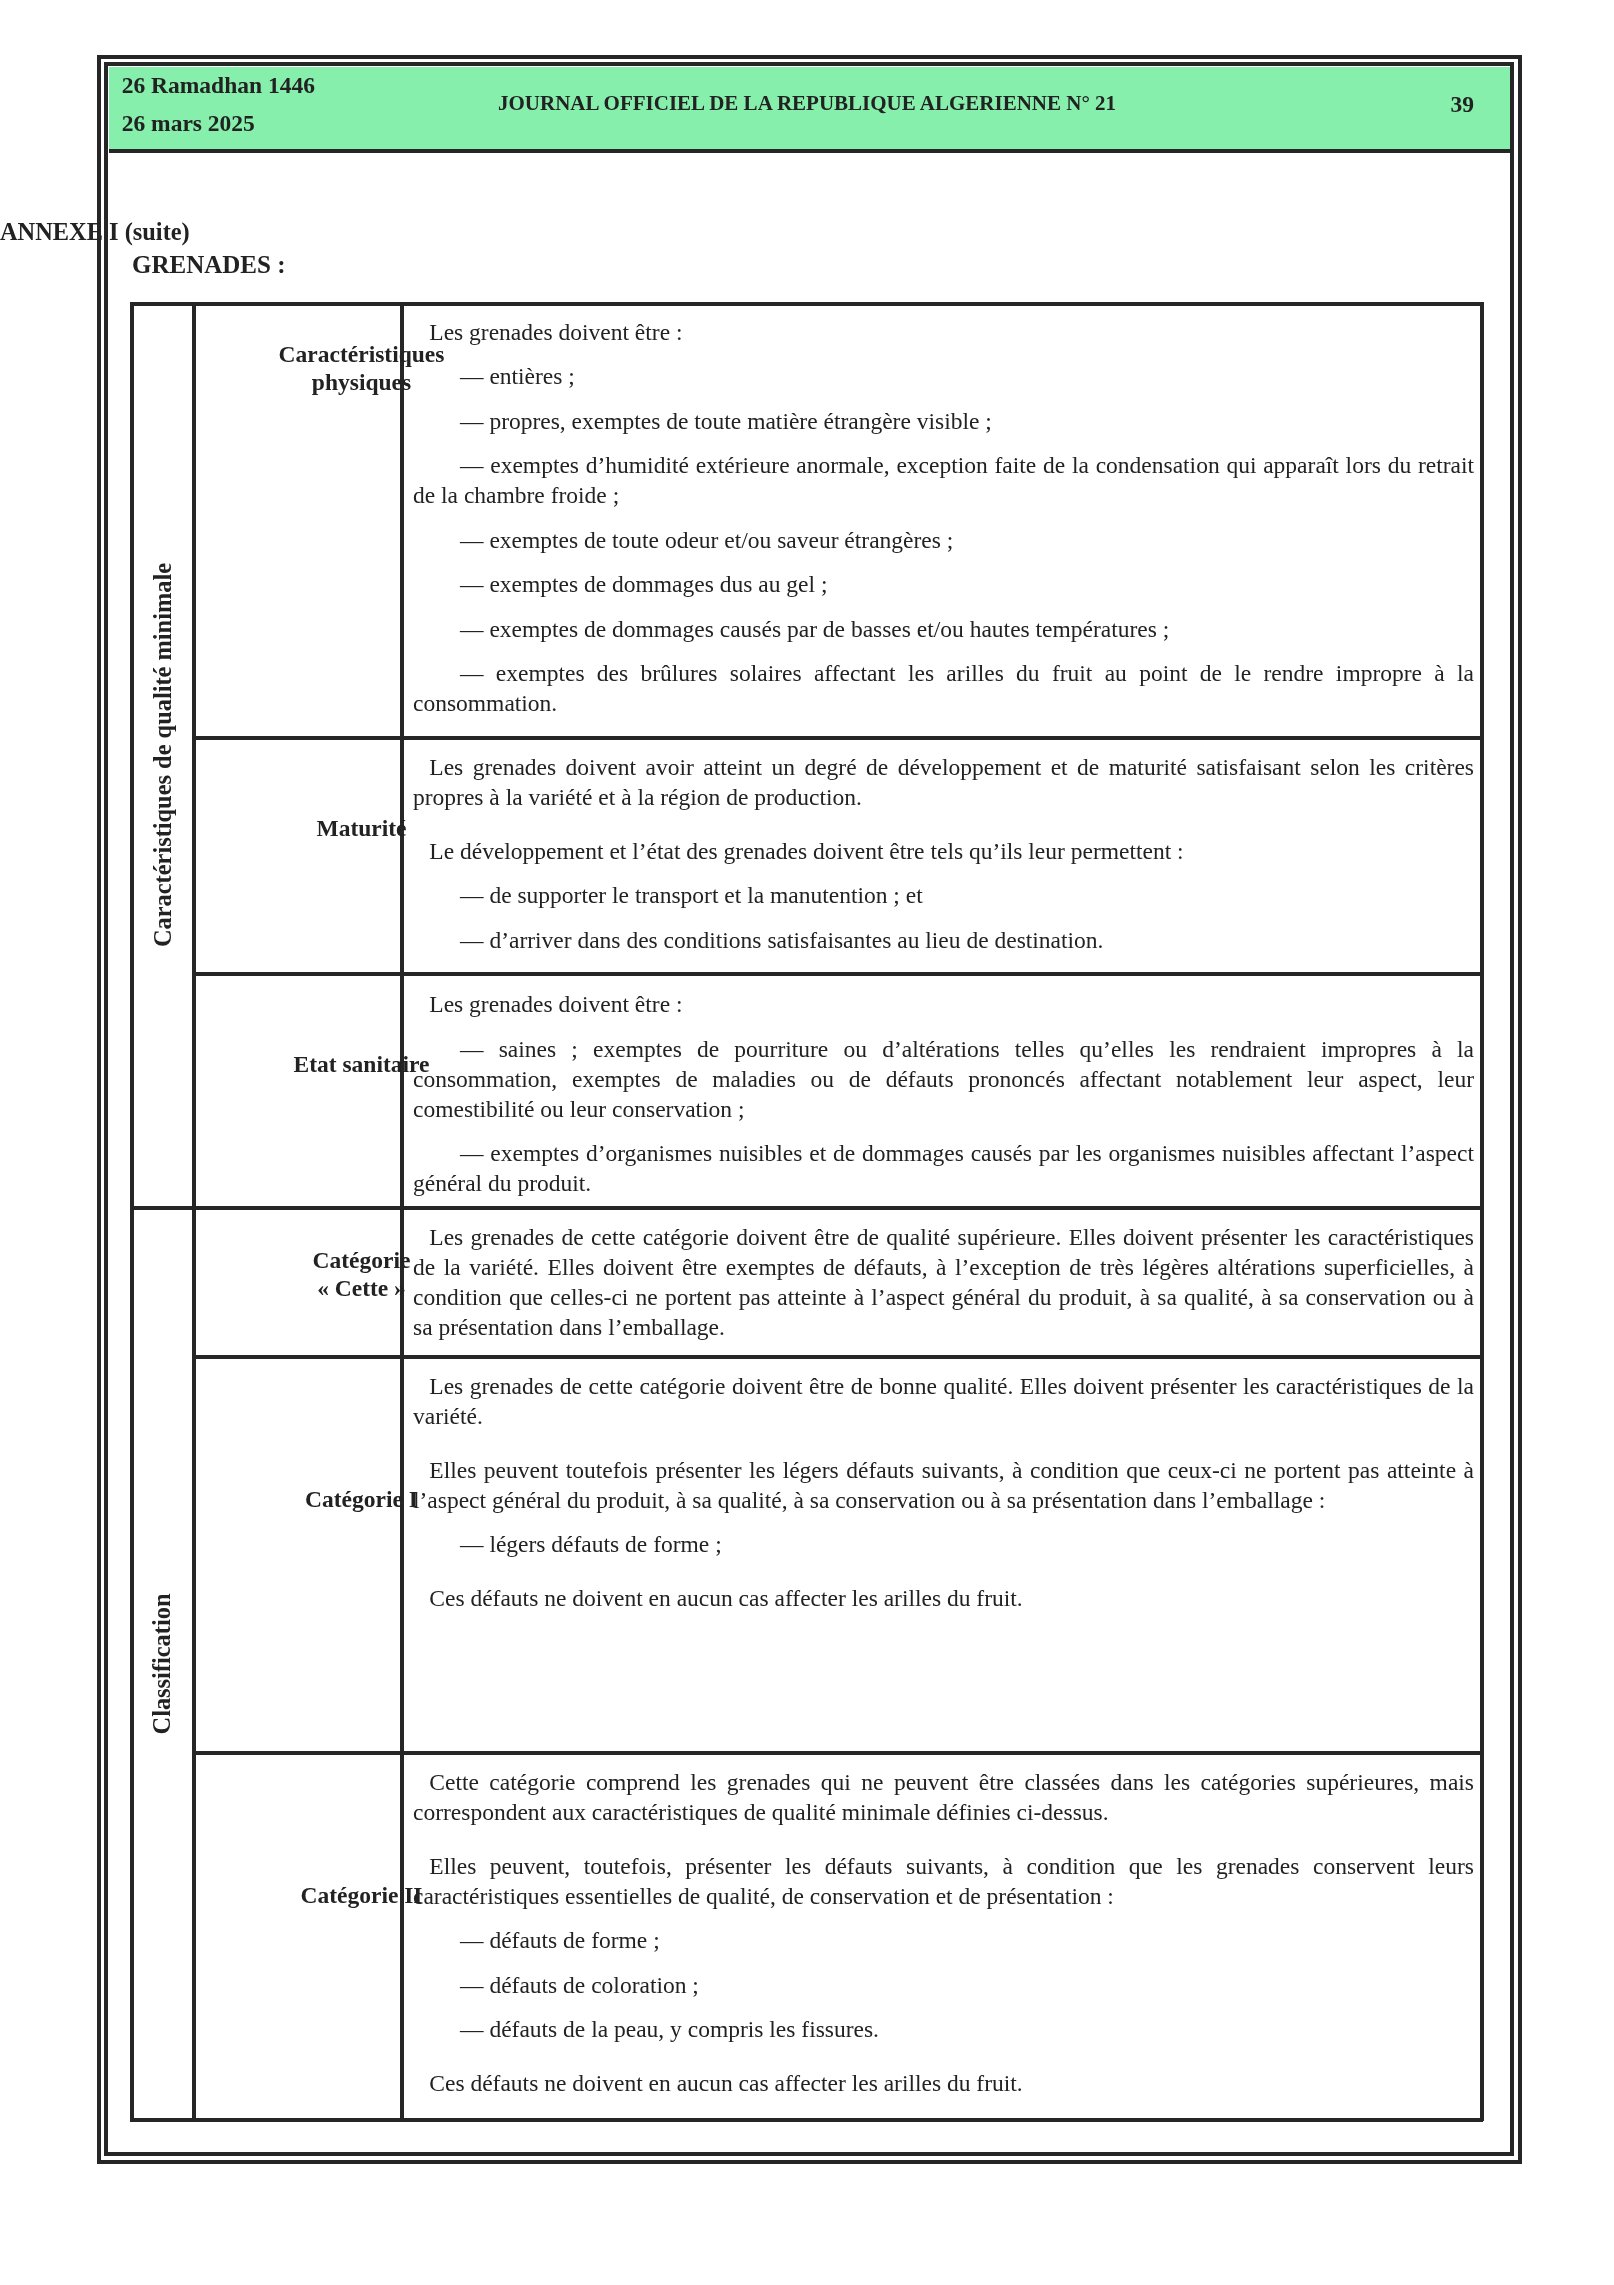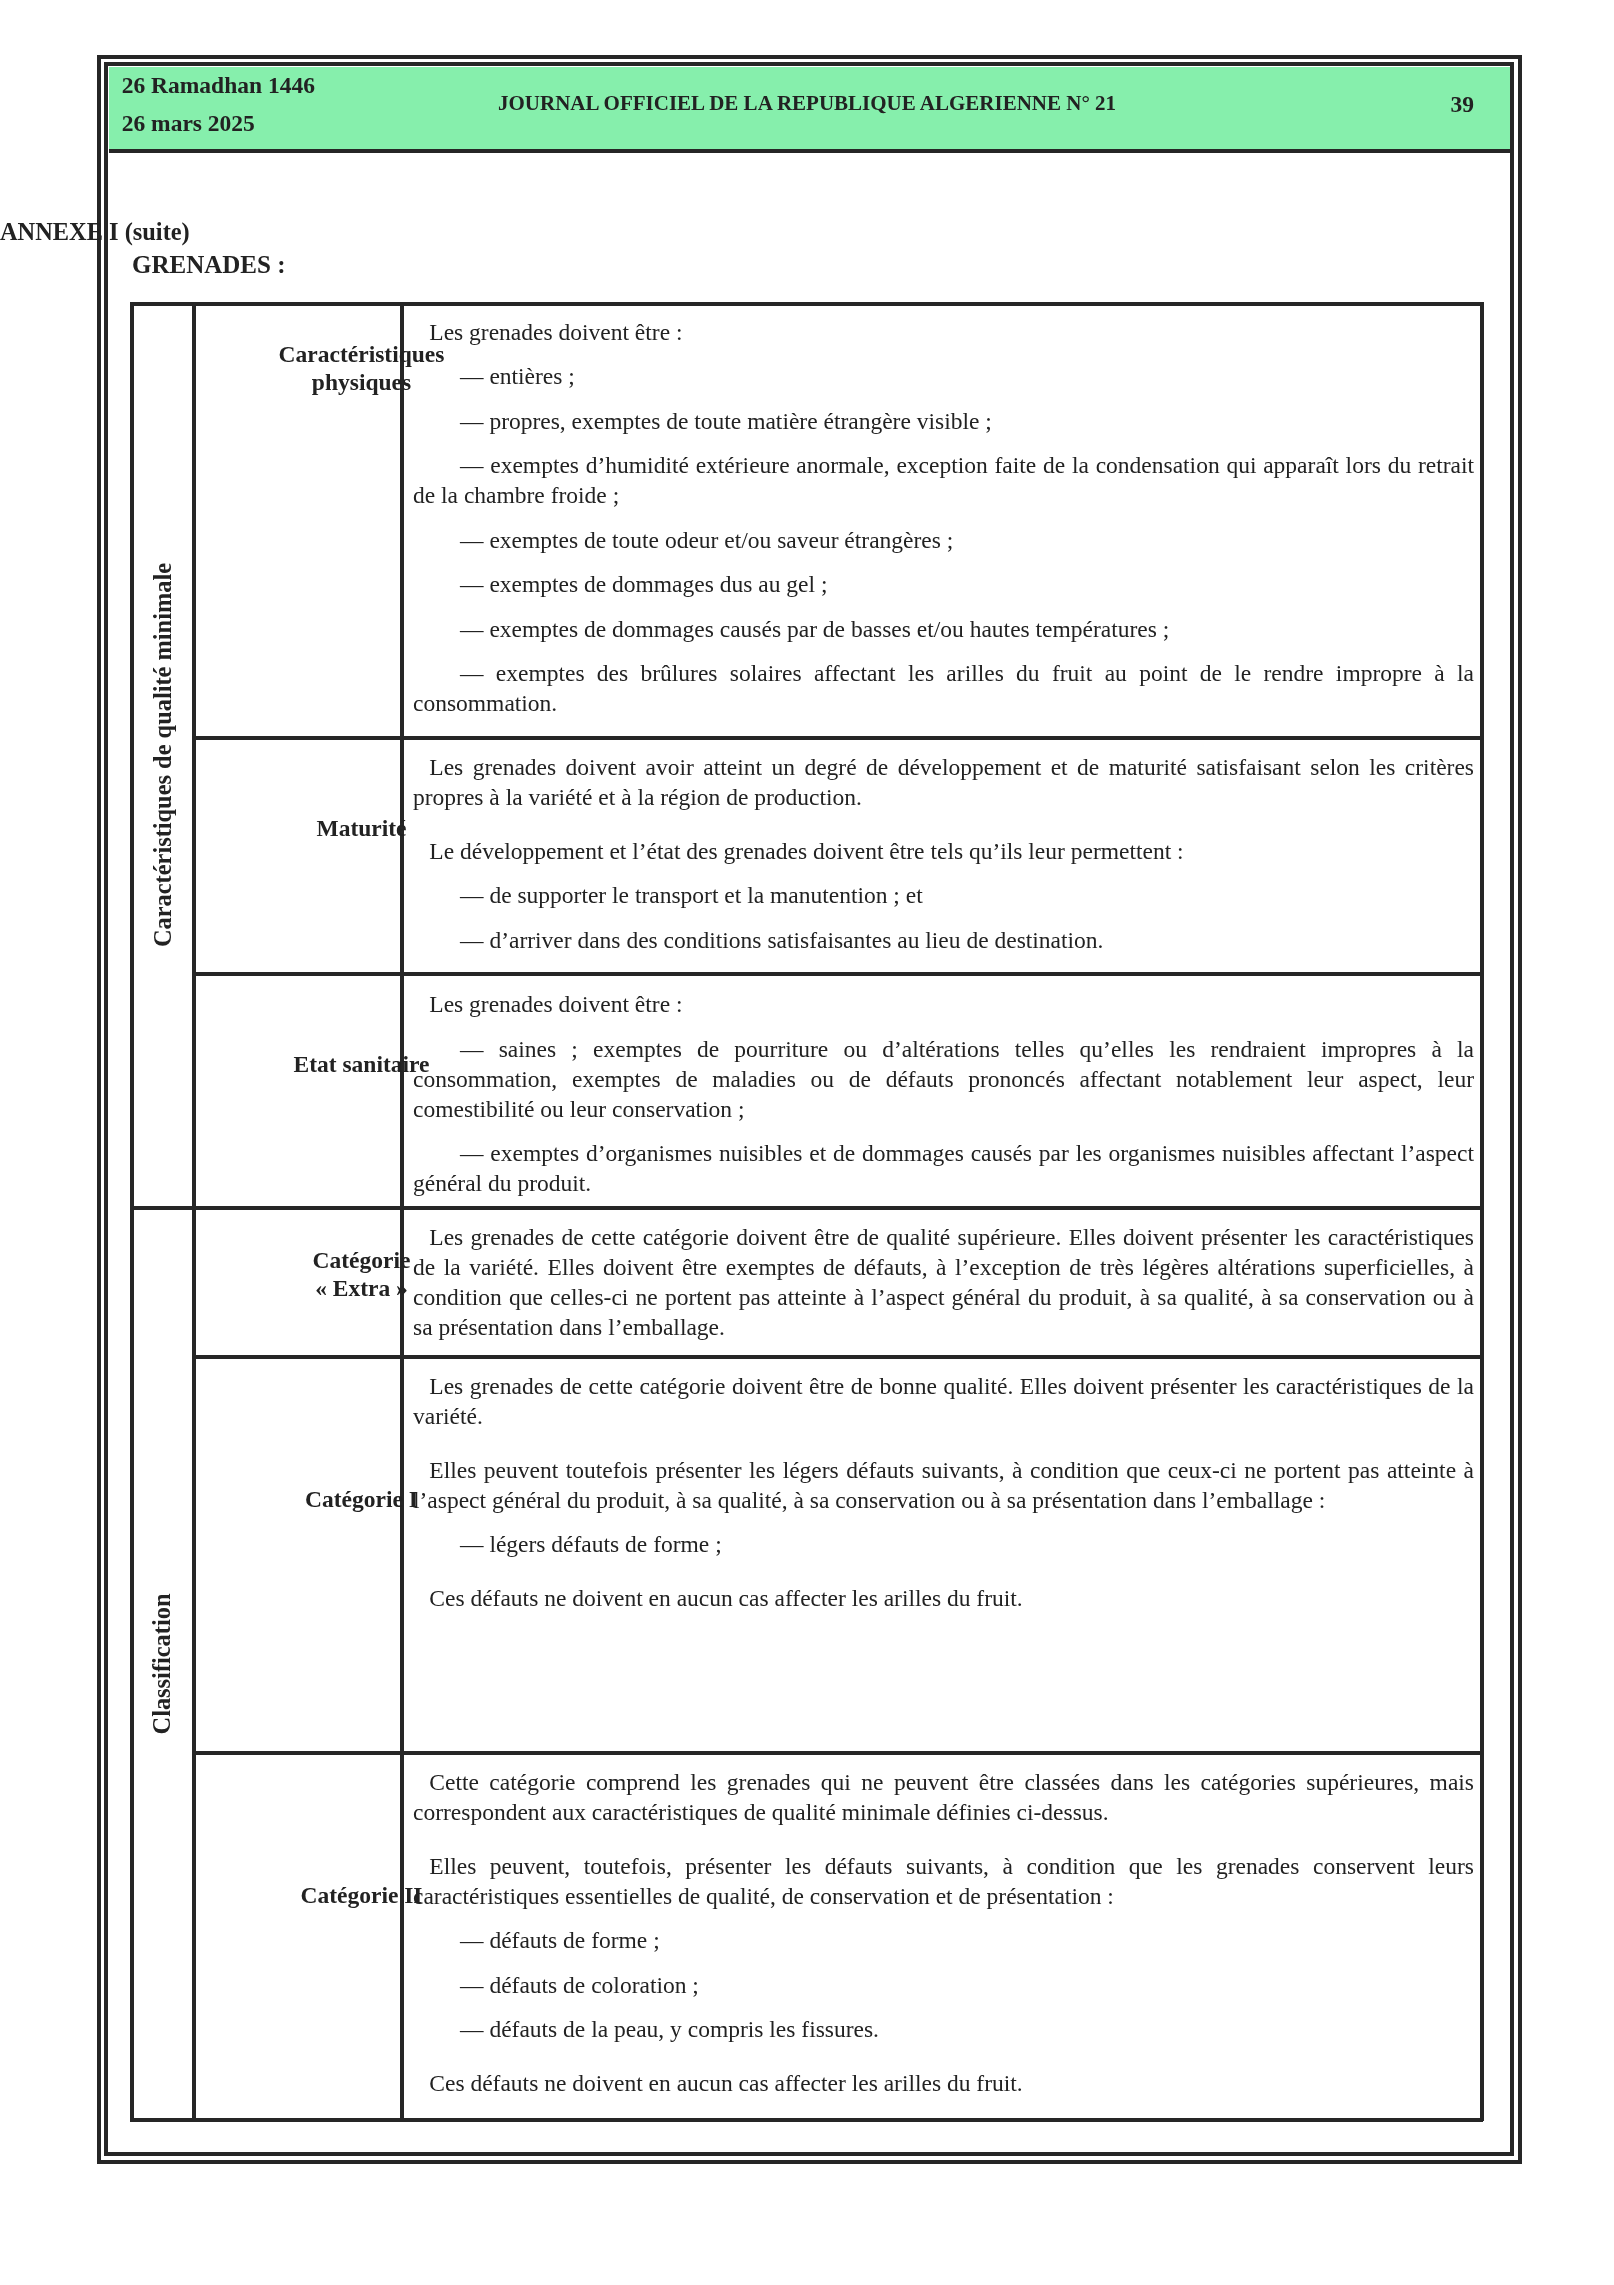--- a/index.html
+++ b/index.html
@@ -86,21 +86,21 @@
     </div>
     <div class="cell-body" style="top: 687px; left: 283px; width: 1061px;">
       <p class="para">Les grenades doivent être :</p>
       <p class="dash">— saines ; exemptes de pourriture ou d’altérations telles qu’elles les rendraient impropres à la consommation, exemptes de maladies ou de défauts prononcés affectant notablement leur aspect, leur comestibilité ou leur conservation ;</p>
       <p class="dash">— exemptes d’organismes nuisibles et de dommages causés par les organismes nuisibles affectant l’aspect général du produit.</p>
     </div>
     <div class="line" style="left: 0px; top: 904px; width: 1353px; height: 3.6px;"></div>
     <div class="grp-label" style="left: -38px; top: 1348px;">Classification</div>
     <div class="cell-label" style="top: 944px;">
       <div>Catégorie</div>
-      <div>« Extra »</div>
+      <div>« Cette »</div>
     </div>
     <div class="cell-body" style="top: 920px; left: 283px; width: 1061px;">
       <p class="para">Les grenades de cette catégorie doivent être de qualité supérieure. Elles doivent présenter les caractéristiques de la variété. Elles doivent être exemptes de défauts, à l’exception de très légères altérations superficielles, à condition que celles-ci ne portent pas atteinte à l’aspect général du produit, à sa qualité, à sa conservation ou à sa présentation dans l’emballage.</p>
     </div>
     <div class="line" style="left: 62px; top: 1053px; width: 1291px; height: 3.6px;"></div>
     <div class="cell-label" style="top: 1183px;">
       <div>Catégorie I</div>
     </div>
     <div class="cell-body" style="top: 1069px; left: 283px; width: 1061px;">
       <p class="para">Les grenades de cette catégorie doivent être de bonne qualité. Elles doivent présenter les caractéristiques de la variété.</p>

